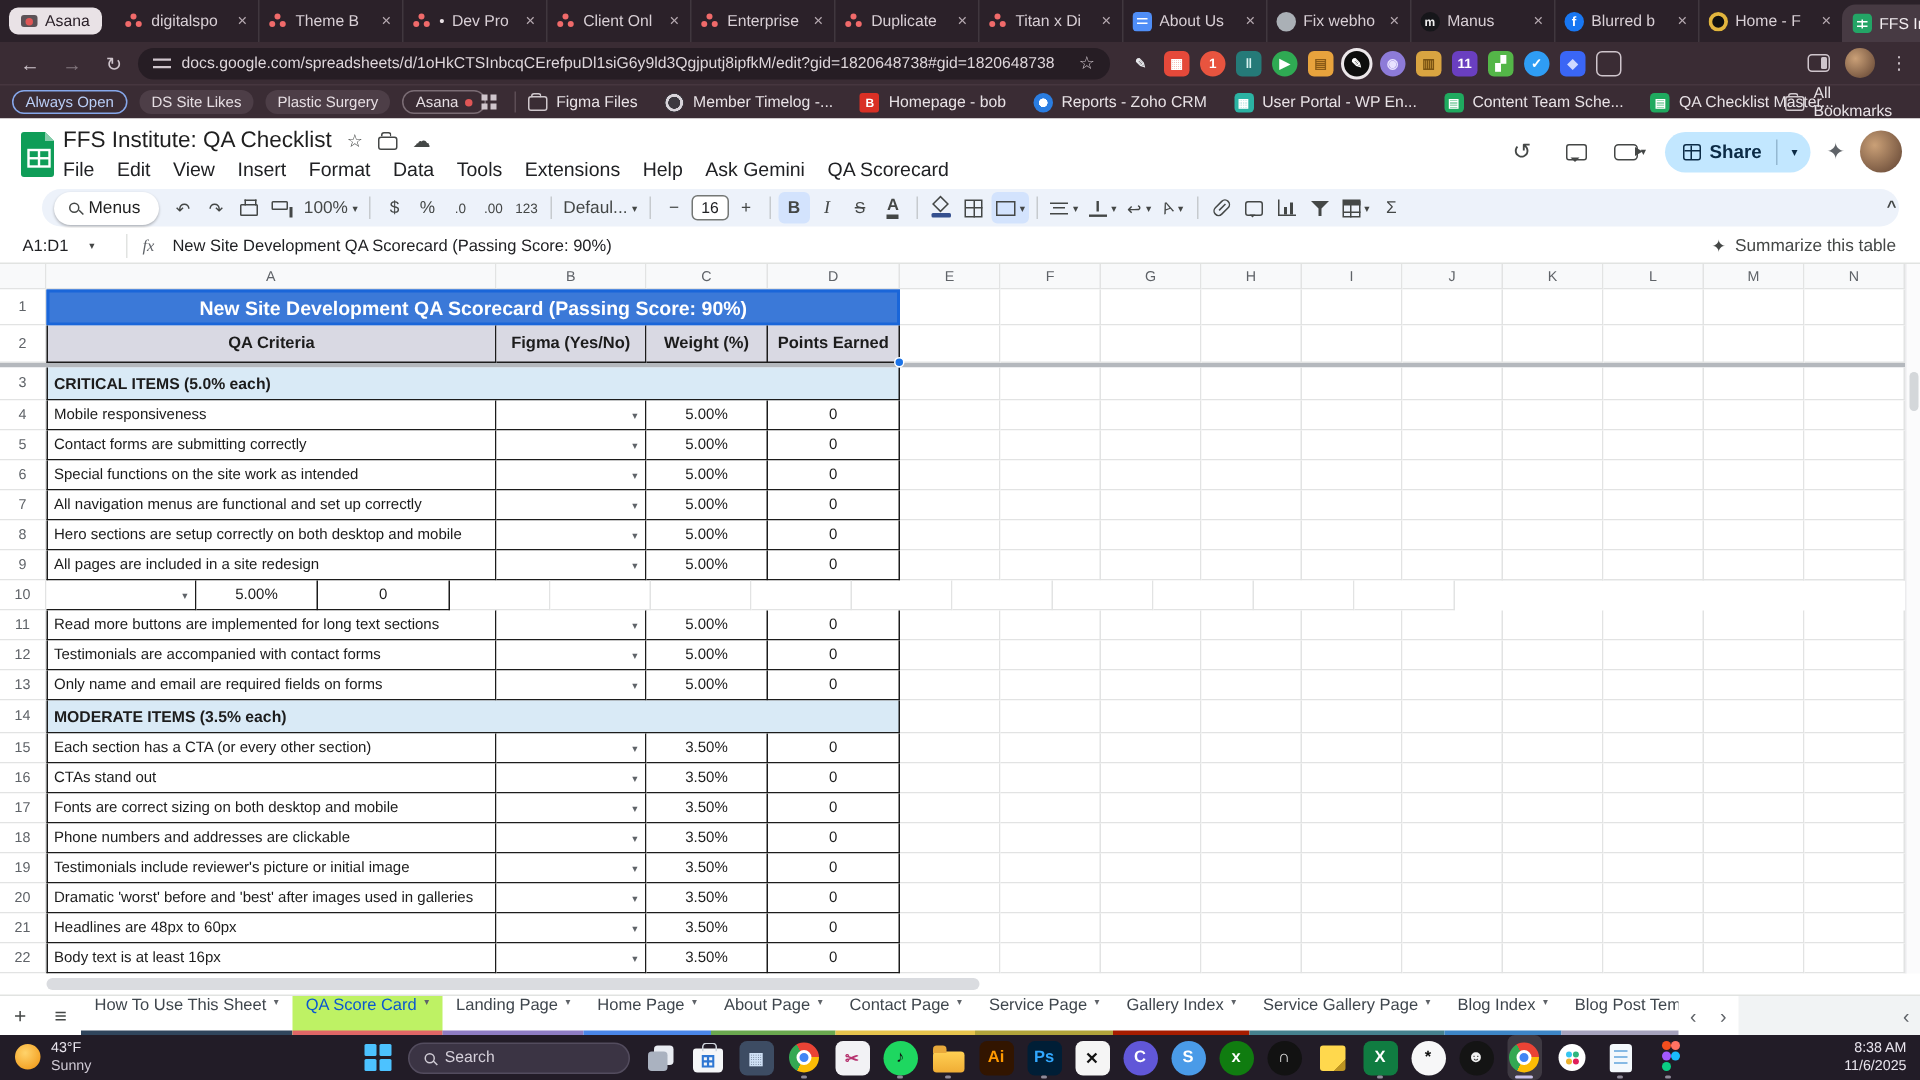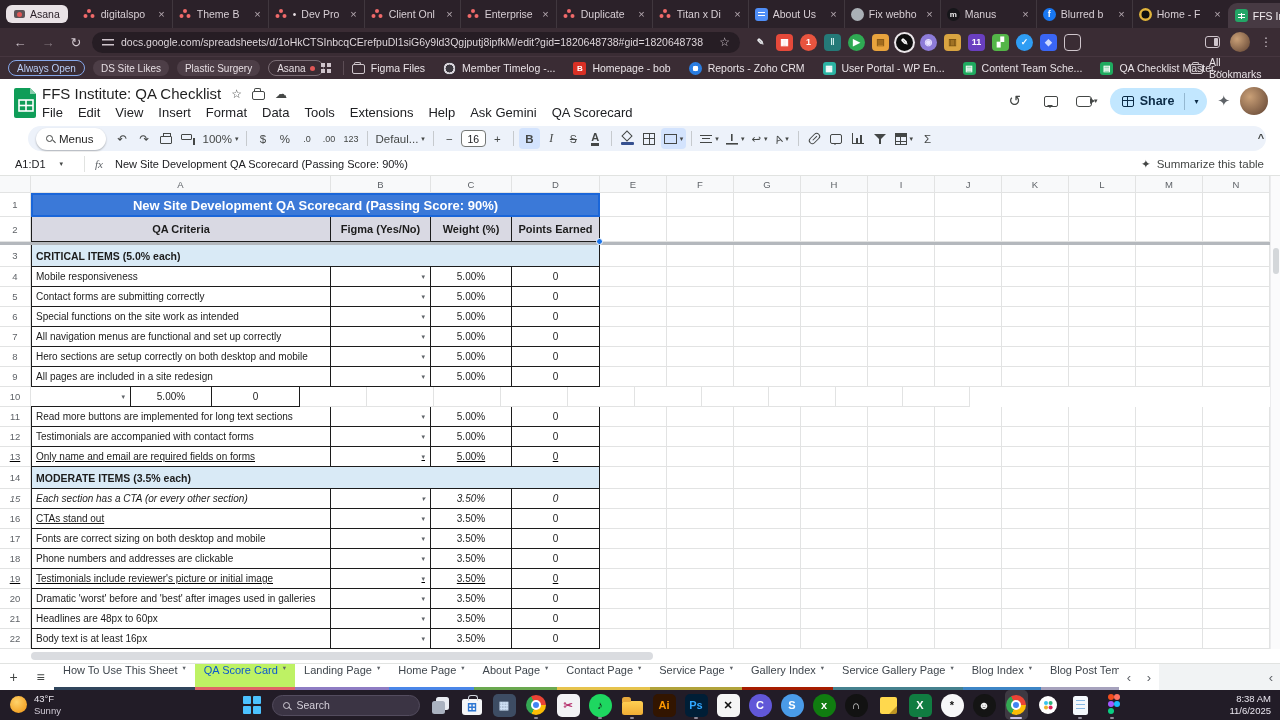--- a/index.html
+++ b/index.html
@@ -779,21 +779,21 @@
       <div class="ecell" style="width: 67px; height: 100%;"></div>
       <div class="ecell" style="width: 67px; height: 100%;"></div>
       <div class="ecell" style="width: 67px; height: 100%;"></div>
       <div class="ecell" style="width: 67px; height: 100%;"></div>
       <div class="ecell" style="width: 67px; height: 100%;"></div>
       <div class="ecell" style="width: 67px; height: 100%;"></div>
       <div class="ecell" style="width: 67px; height: 100%;"></div>
       <div class="ecell" style="width: 67px; height: 100%;"></div>
       <div class="ecell" style="width: 67px; height: 100%;"></div>
     </div>
-    <div class="grow" style="height: 20px; text-decoration: underline;">
+    <div class="grow" style="height: 20px;">
       <div class="rnum">13</div>
       <div class="cell ia lft" style="width: 300px; height: 100%;">Only name and email are required fields on forms</div>
       <div class="cell ib" style="width: 100px; height: 100%;">
         <span>▾</span>
       </div>
       <div class="cell ic" style="width: 81px; height: 100%;">5.00%</div>
       <div class="cell id" style="width: 88px; height: 100%;">0</div>
       <div class="ecell" style="width: 67px; height: 100%;"></div>
       <div class="ecell" style="width: 67px; height: 100%;"></div>
       <div class="ecell" style="width: 67px; height: 100%;"></div>
@@ -812,42 +812,42 @@
       <div class="ecell" style="width: 67px; height: 100%;"></div>
       <div class="ecell" style="width: 67px; height: 100%;"></div>
       <div class="ecell" style="width: 67px; height: 100%;"></div>
       <div class="ecell" style="width: 67px; height: 100%;"></div>
       <div class="ecell" style="width: 67px; height: 100%;"></div>
       <div class="ecell" style="width: 67px; height: 100%;"></div>
       <div class="ecell" style="width: 67px; height: 100%;"></div>
       <div class="ecell" style="width: 67px; height: 100%;"></div>
       <div class="ecell" style="width: 67px; height: 100%;"></div>
     </div>
-    <div class="grow" style="height: 20px; font-style: italic;">
+    <div class="grow" style="height: 20px;">
       <div class="rnum">15</div>
       <div class="cell ia lft" style="width: 300px; height: 100%;">Each section has a CTA (or every other section)</div>
       <div class="cell ib" style="width: 100px; height: 100%;">
         <span>▾</span>
       </div>
       <div class="cell ic" style="width: 81px; height: 100%;">3.50%</div>
       <div class="cell id" style="width: 88px; height: 100%;">0</div>
       <div class="ecell" style="width: 67px; height: 100%;"></div>
       <div class="ecell" style="width: 67px; height: 100%;"></div>
       <div class="ecell" style="width: 67px; height: 100%;"></div>
       <div class="ecell" style="width: 67px; height: 100%;"></div>
       <div class="ecell" style="width: 67px; height: 100%;"></div>
       <div class="ecell" style="width: 67px; height: 100%;"></div>
       <div class="ecell" style="width: 67px; height: 100%;"></div>
       <div class="ecell" style="width: 67px; height: 100%;"></div>
       <div class="ecell" style="width: 67px; height: 100%;"></div>
       <div class="ecell" style="width: 67px; height: 100%;"></div>
     </div>
     <div class="grow" style="height: 20px;">
       <div class="rnum">16</div>
-      <div class="cell ia lft" style="width: 300px; height: 100%; text-decoration: underline;">CTAs stand out</div>
+      <div class="cell ia lft" style="width: 300px; height: 100%;">CTAs stand out</div>
       <div class="cell ib" style="width: 100px; height: 100%;">
         <span>▾</span>
       </div>
       <div class="cell ic" style="width: 81px; height: 100%;">3.50%</div>
       <div class="cell id" style="width: 88px; height: 100%;">0</div>
       <div class="ecell" style="width: 67px; height: 100%;"></div>
       <div class="ecell" style="width: 67px; height: 100%;"></div>
       <div class="ecell" style="width: 67px; height: 100%;"></div>
       <div class="ecell" style="width: 67px; height: 100%;"></div>
       <div class="ecell" style="width: 67px; height: 100%;"></div>
@@ -888,21 +888,21 @@
       <div class="ecell" style="width: 67px; height: 100%;"></div>
       <div class="ecell" style="width: 67px; height: 100%;"></div>
       <div class="ecell" style="width: 67px; height: 100%;"></div>
       <div class="ecell" style="width: 67px; height: 100%;"></div>
       <div class="ecell" style="width: 67px; height: 100%;"></div>
       <div class="ecell" style="width: 67px; height: 100%;"></div>
       <div class="ecell" style="width: 67px; height: 100%;"></div>
       <div class="ecell" style="width: 67px; height: 100%;"></div>
       <div class="ecell" style="width: 67px; height: 100%;"></div>
     </div>
-    <div class="grow" style="height: 20px; text-decoration: underline;">
+    <div class="grow" style="height: 20px;">
       <div class="rnum">19</div>
       <div class="cell ia lft" style="width: 300px; height: 100%;">Testimonials include reviewer's picture or initial image</div>
       <div class="cell ib" style="width: 100px; height: 100%;">
         <span>▾</span>
       </div>
       <div class="cell ic" style="width: 81px; height: 100%;">3.50%</div>
       <div class="cell id" style="width: 88px; height: 100%;">0</div>
       <div class="ecell" style="width: 67px; height: 100%;"></div>
       <div class="ecell" style="width: 67px; height: 100%;"></div>
       <div class="ecell" style="width: 67px; height: 100%;"></div>

